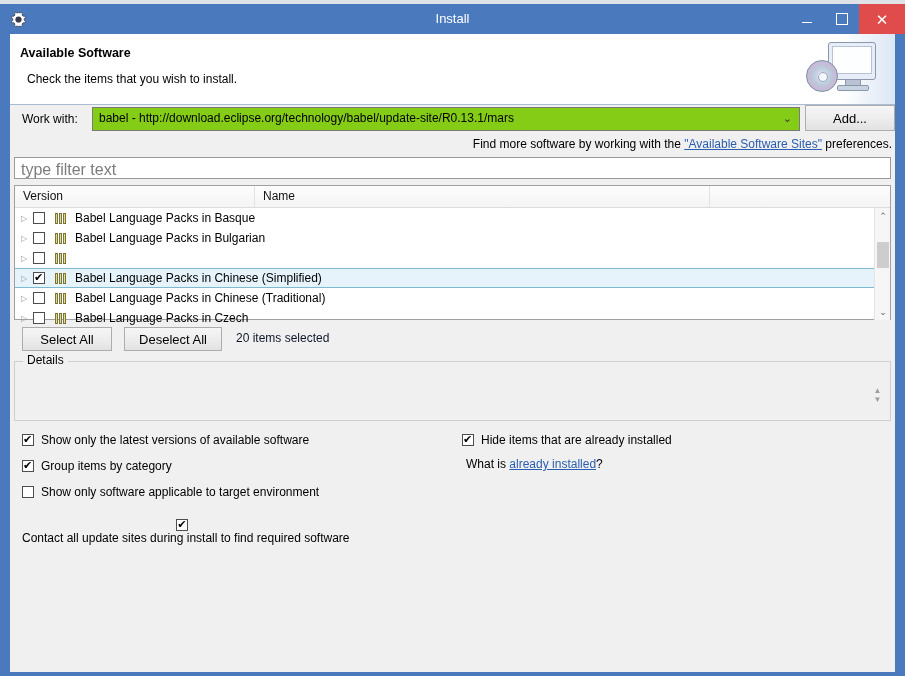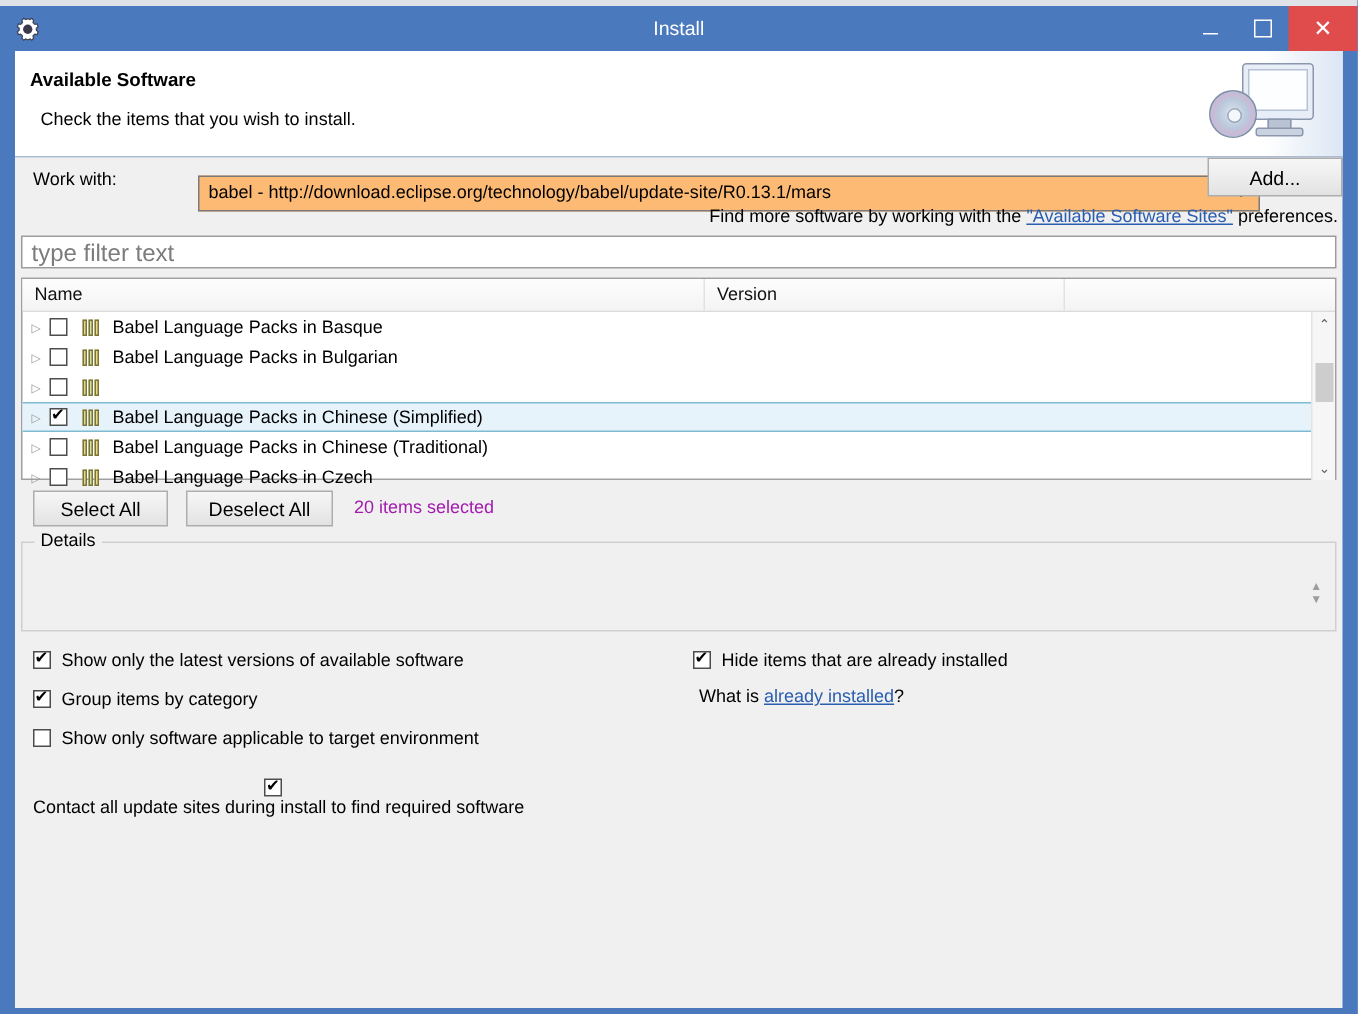--- a/index.html
+++ b/index.html
@@ -108,23 +108,23 @@
   .content { position: relative; padding: 0; }
 
   .row-workwith {
     position: absolute; left: 0; top: 0; width: 885px; height: 30px;
   }
   .lbl-workwith {
     position: absolute; left: 12px; top: 7px;
     font-size: 12px; color: #000;
   }
   .combo {
-    position: absolute; left: 82px; top: 12px;
+    position: absolute; left: 82px; top: 2px;
     width: 706px; height: 22px;
-    background: #fdba74; border: 1px solid #7a7a7a; margin-left: 40px;
+    background: #84cc16; border: 1px solid #7a7a7a;
   }
   .combo-text {
     position: absolute; left: 6px; top: 3px;
     font-size: 12px; color: #000;
   }
   .combo-arrow {
     position: absolute; right: 7px; top: 5px;
     font-size: 11px; color: #333; line-height: 11px;
   }
   .btn {
@@ -218,21 +218,21 @@
   }
   .vs-arrow.down { position: absolute; bottom: 0; left: 0; }
   .vs-thumb {
     position: absolute; left: 2px; top: 34px; width: 12px; height: 26px;
     background: #cdcdcd;
   }
 
   .row-selbtns { position: absolute; left: 4px; top: 222px; width: 877px; height: 24px; }
   .btn-selall { position: absolute; left: 8px; top: 0; width: 90px; height: 24px; }
   .btn-deselall { position: absolute; left: 110px; top: 0; width: 98px; height: 24px; }
-  .sel-count { position: absolute; left: 222px; top: 4px; font-size: 12px; color: #a21caf; }
+  .sel-count { position: absolute; left: 222px; top: 4px; font-size: 12px; color: #0f172a; }
 
   .details {
     position: absolute; left: 4px; top: 256px;
     width: 877px; height: 60px;
     border: 1px solid #cfcfcf; box-sizing: border-box;
   }
   .details-legend {
     position: absolute; left: 8px; top: -9px;
     background: #f0f0f0; padding: 0 4px; font-size: 12px; color: #000;
   }
@@ -312,22 +312,22 @@
         <div class="hint">
           <span>Find more software by working with the </span><span class="link">"Available Software Sites"</span><span> preferences.</span>
         </div>
 
         <div class="filter">
           <div class="filter-text">type filter text</div>
         </div>
 
         <div class="tree">
           <div class="tree-head">
+            <div class="th c2">Version</div>
             <div class="th c1">Name</div>
-            <div class="th c2">Version</div>
             <div class="th c3"></div>
           </div>
           <div class="tree-body">
             <div class="tree-rows">
 
               <div class="trow">
                 <div class="expander">▷</div>
                 <div class="cbox"></div>
                 <div class="feat-icon">
                     <i class="a"></i>

